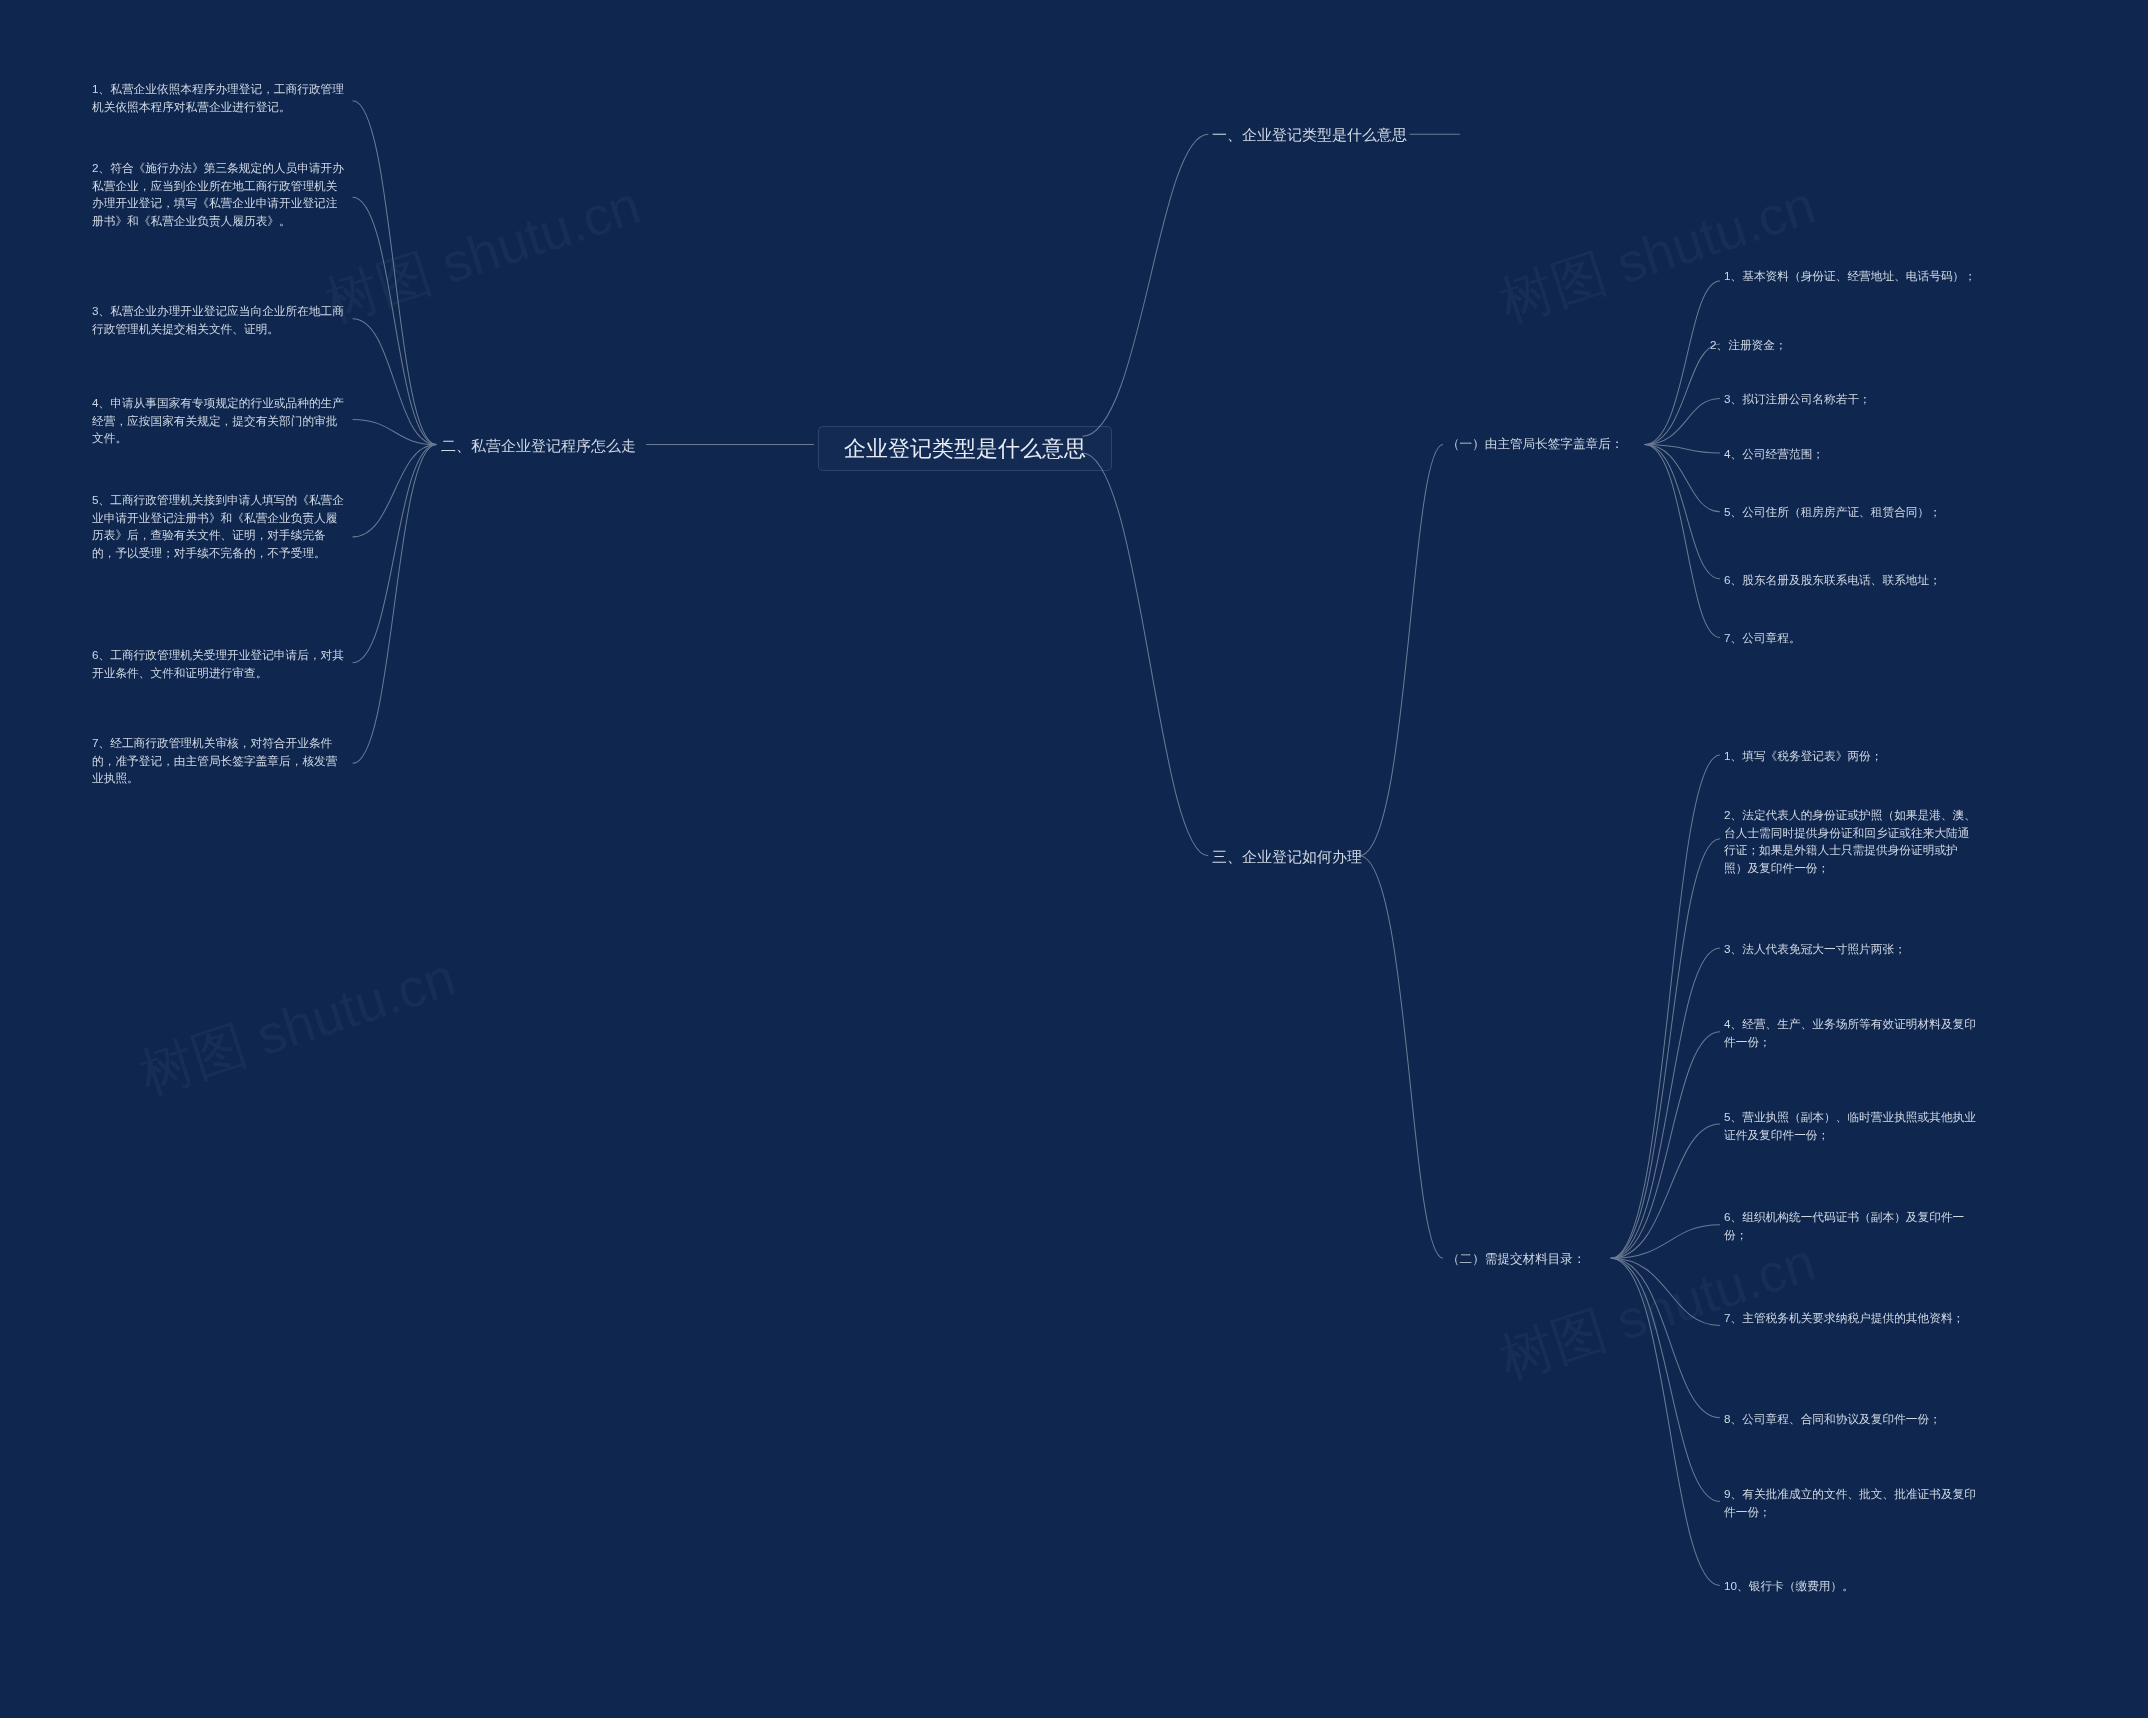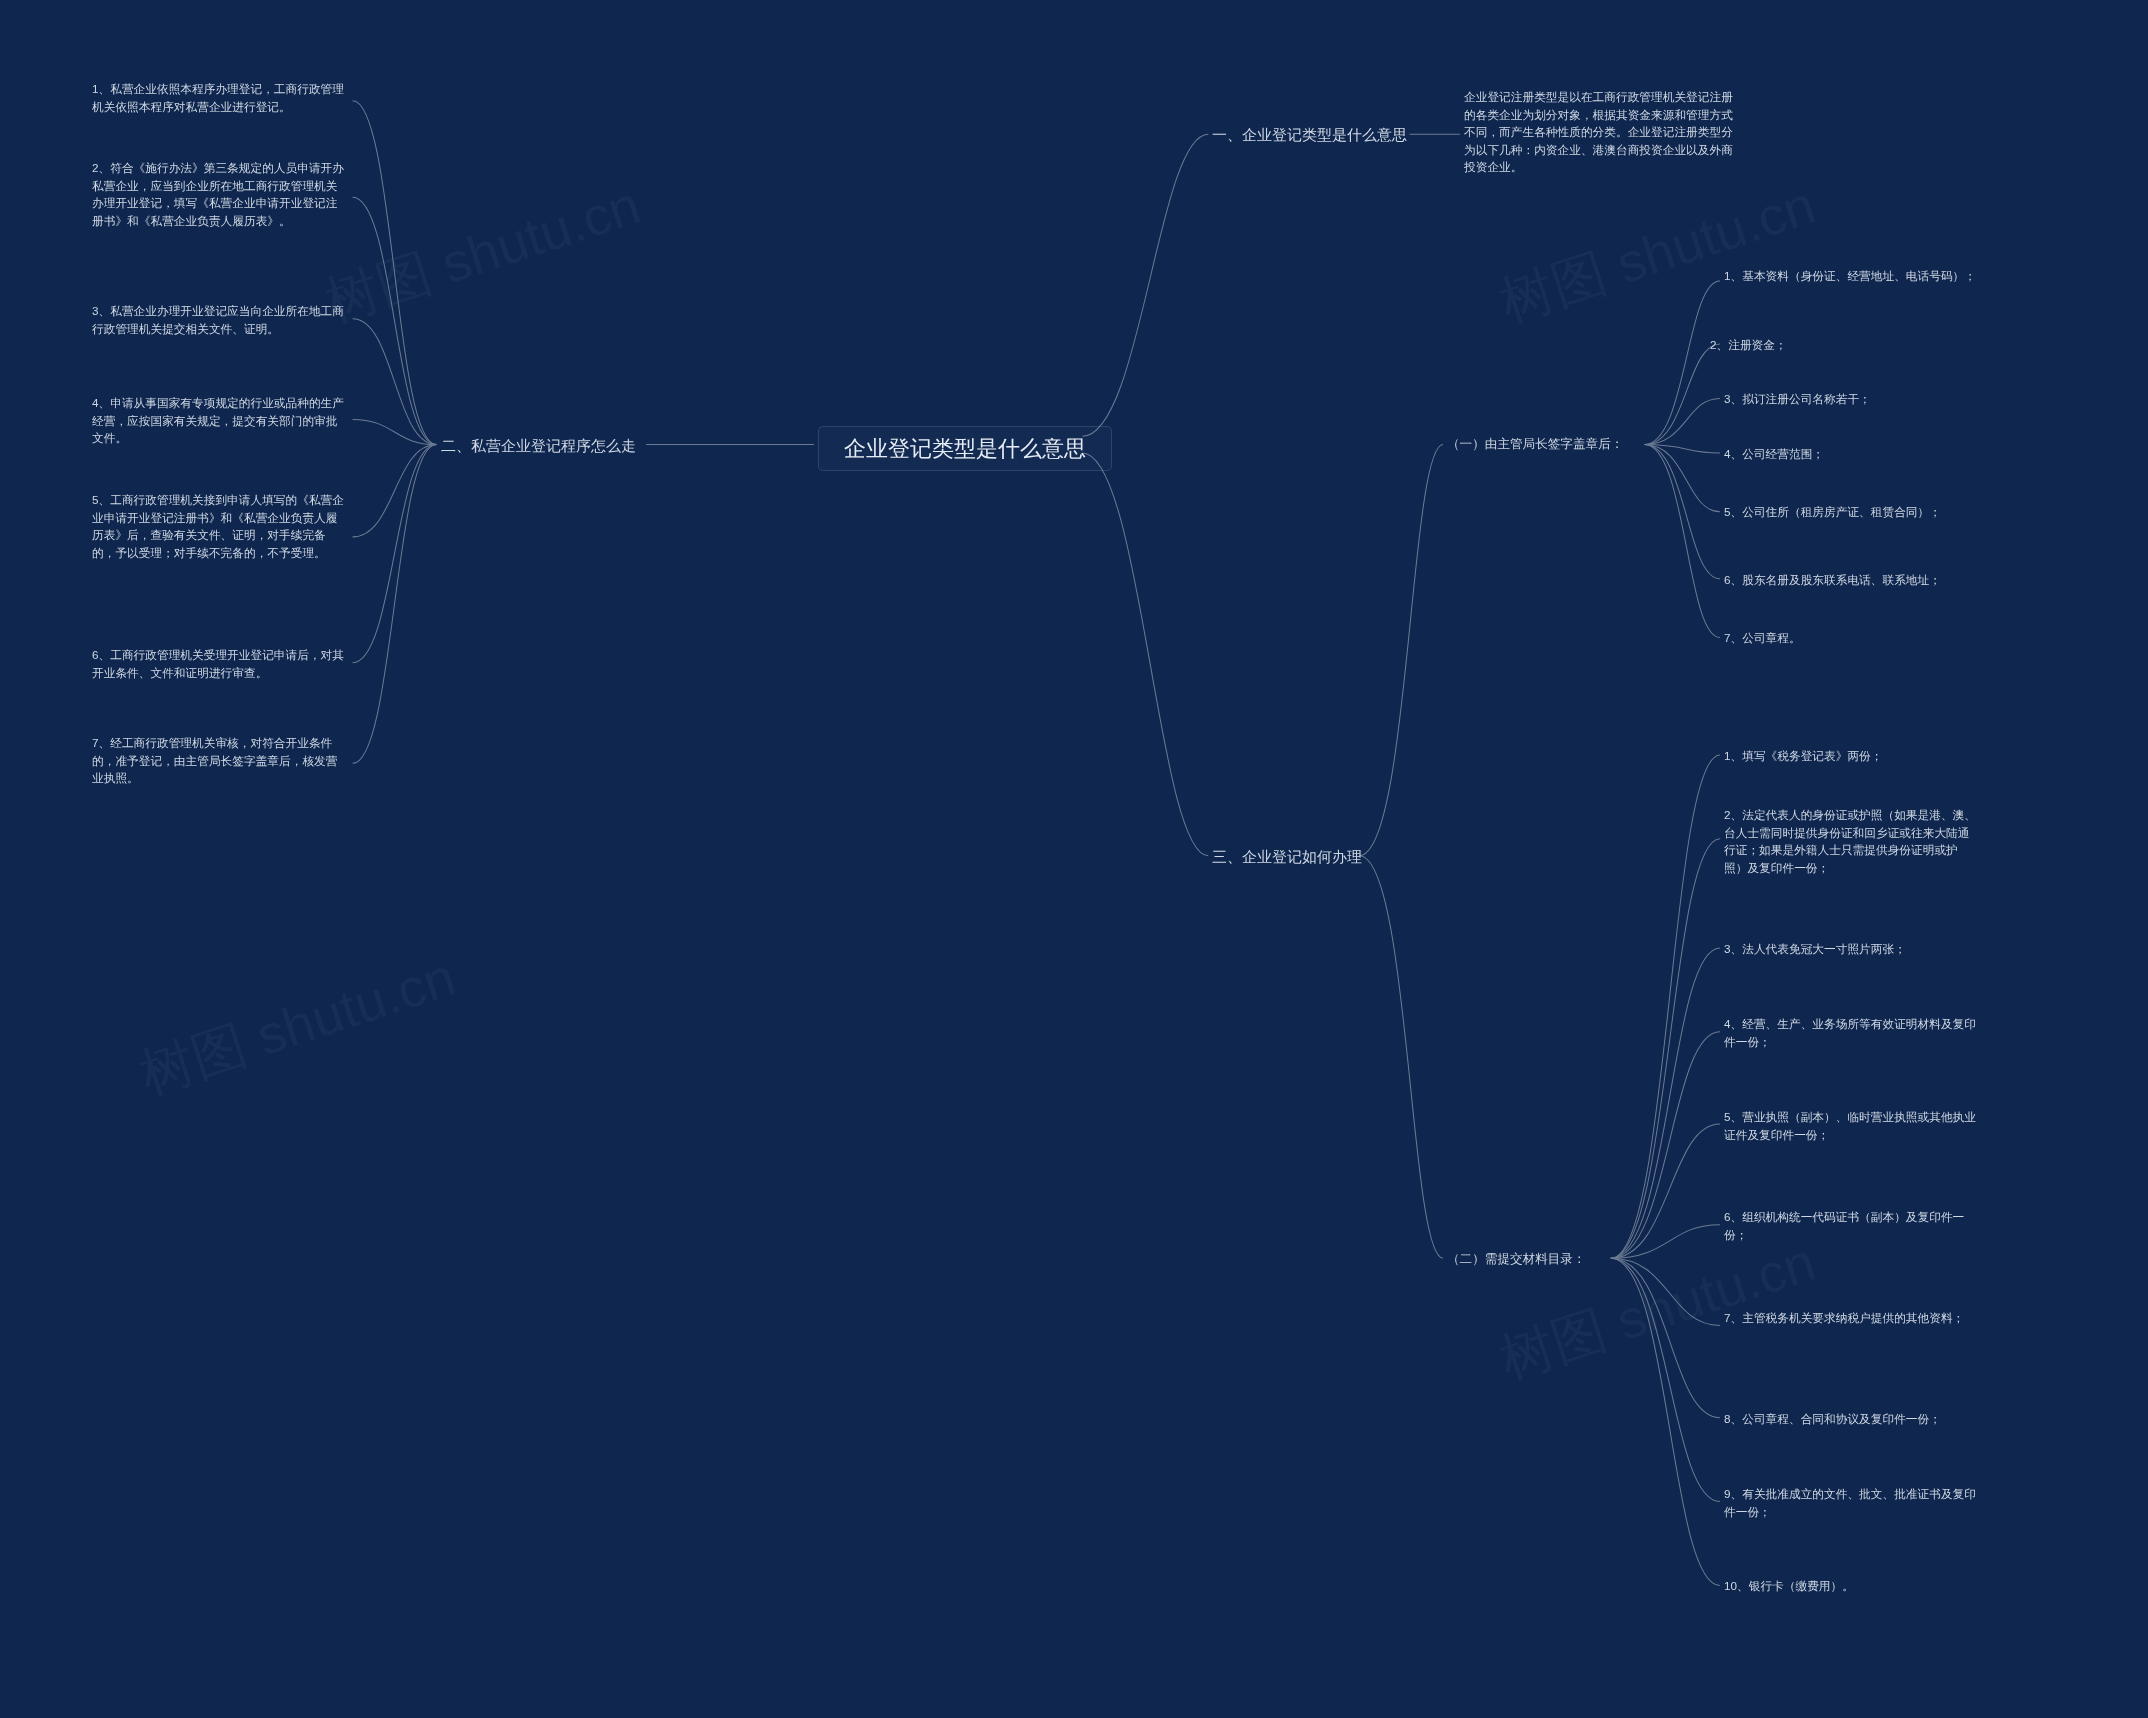--- a/index.html
+++ b/index.html
@@ -69,21 +69,20 @@
   <div class="node" style="left:441px;top:435px">二、私营企业登记程序怎么走</div>
   <div class="node tiny" style="left:92px;top:80px">1、私营企业依照本程序办理登记，工商行政管理机关依照本程序对私营企业进行登记。</div>
   <div class="node tiny" style="left:92px;top:159px">2、符合《施行办法》第三条规定的人员申请开办私营企业，应当到企业所在地工商行政管理机关办理开业登记，填写《私营企业申请开业登记注册书》和《私营企业负责人履历表》。</div>
   <div class="node tiny" style="left:92px;top:302px">3、私营企业办理开业登记应当向企业所在地工商行政管理机关提交相关文件、证明。</div>
   <div class="node tiny" style="left:92px;top:394px">4、申请从事国家有专项规定的行业或品种的生产经营，应按国家有关规定，提交有关部门的审批文件。</div>
   <div class="node tiny" style="left:92px;top:491px">5、工商行政管理机关接到申请人填写的《私营企业申请开业登记注册书》和《私营企业负责人履历表》后，查验有关文件、证明，对手续完备的，予以受理；对手续不完备的，不予受理。</div>
   <div class="node tiny" style="left:92px;top:646px">6、工商行政管理机关受理开业登记申请后，对其开业条件、文件和证明进行审查。</div>
   <div class="node tiny" style="left:92px;top:734px">7、经工商行政管理机关审核，对符合开业条件的，准予登记，由主管局长签字盖章后，核发营业执照。</div>
 
   <div class="node" style="left:1212px;top:124px">一、企业登记类型是什么意思</div>
-  <div class="node tiny" style="left:1464px;top:88px;max-width:269px">企业登记注册类型是以在工商行政管理机关登记注册的各类企业为划分对象，根据其资金来源和管理方式不同，而产生各种性质的分类。企业登记注册类型分为以下几种：内资企业、港澳台商投资企业以及外商投资企业。</div>
 
   <div class="node" style="left:1212px;top:846px">三、企业登记如何办理</div>
 
   <div class="node small" style="left:1447px;top:435px">（一）由主管局长签字盖章后：</div>
   <div class="node tiny" style="left:1724px;top:267px">1、基本资料（身份证、经营地址、电话号码）；</div>
   <div class="node tiny" style="left:1710px;top:336px">2、注册资金；</div>
   <div class="node tiny" style="left:1724px;top:390px">3、拟订注册公司名称若干；</div>
   <div class="node tiny" style="left:1724px;top:445px">4、公司经营范围；</div>
   <div class="node tiny" style="left:1724px;top:503px">5、公司住所（租房房产证、租赁合同）；</div>
   <div class="node tiny" style="left:1724px;top:571px">6、股东名册及股东联系电话、联系地址；</div>

